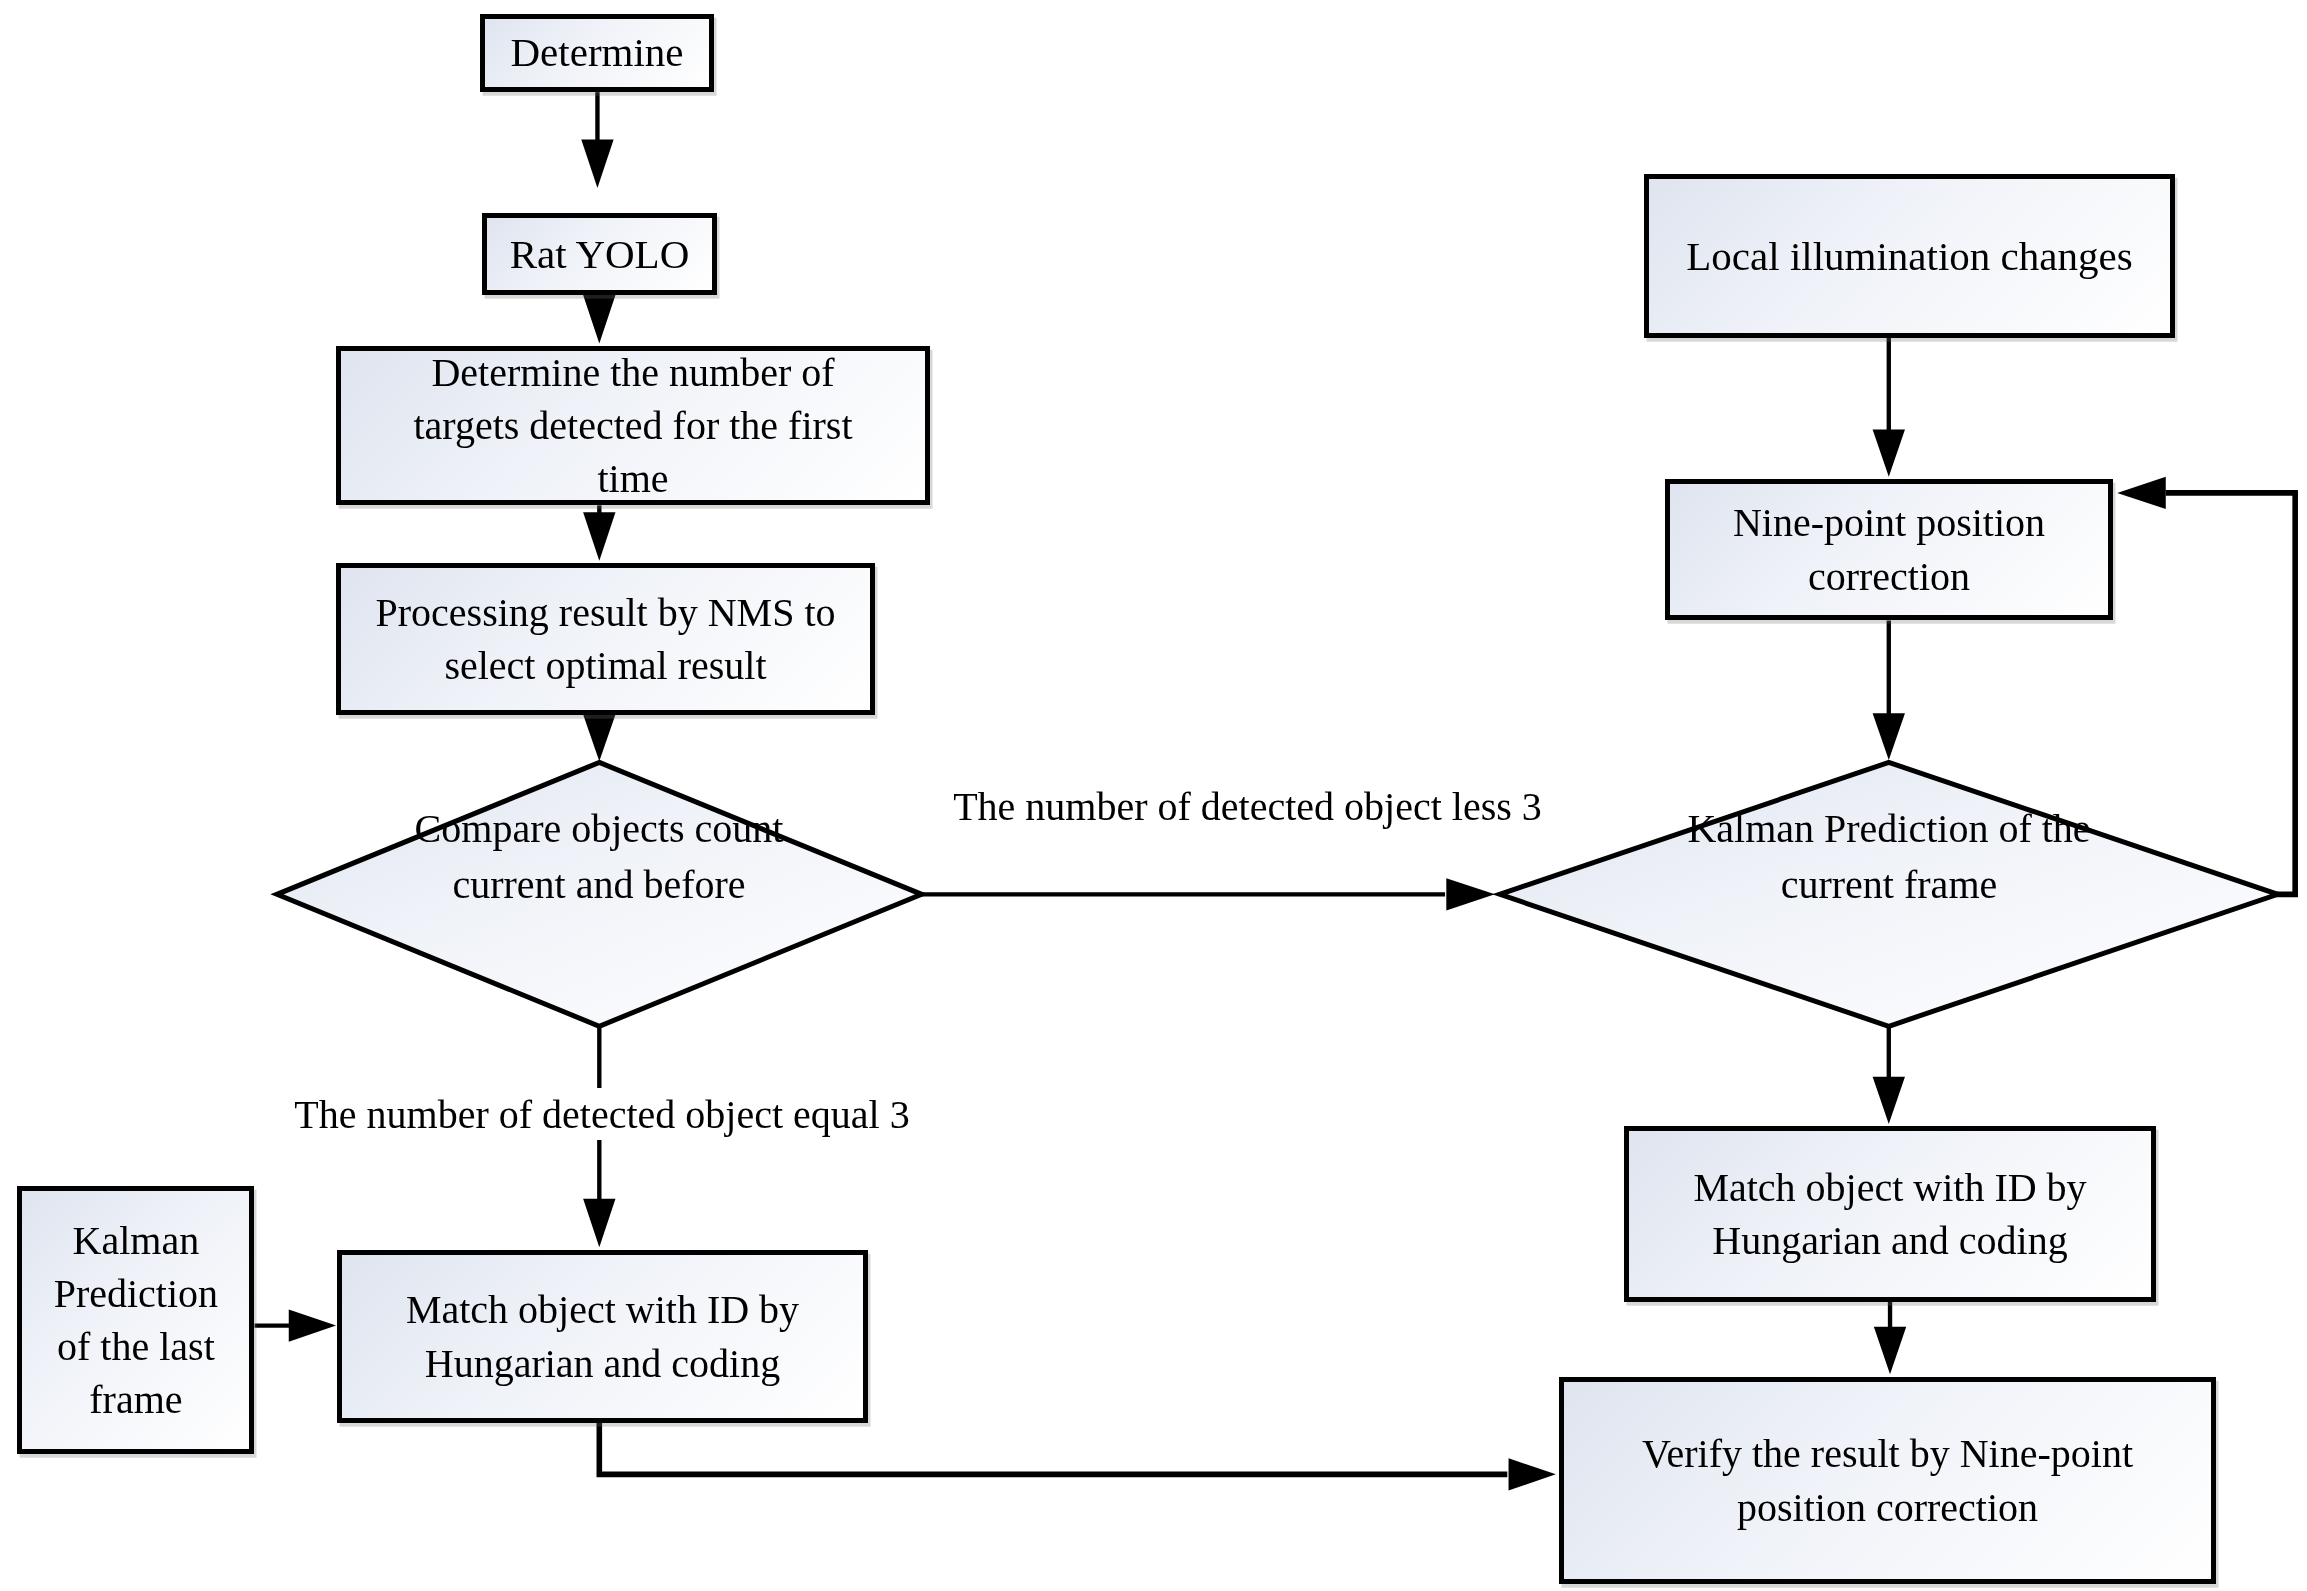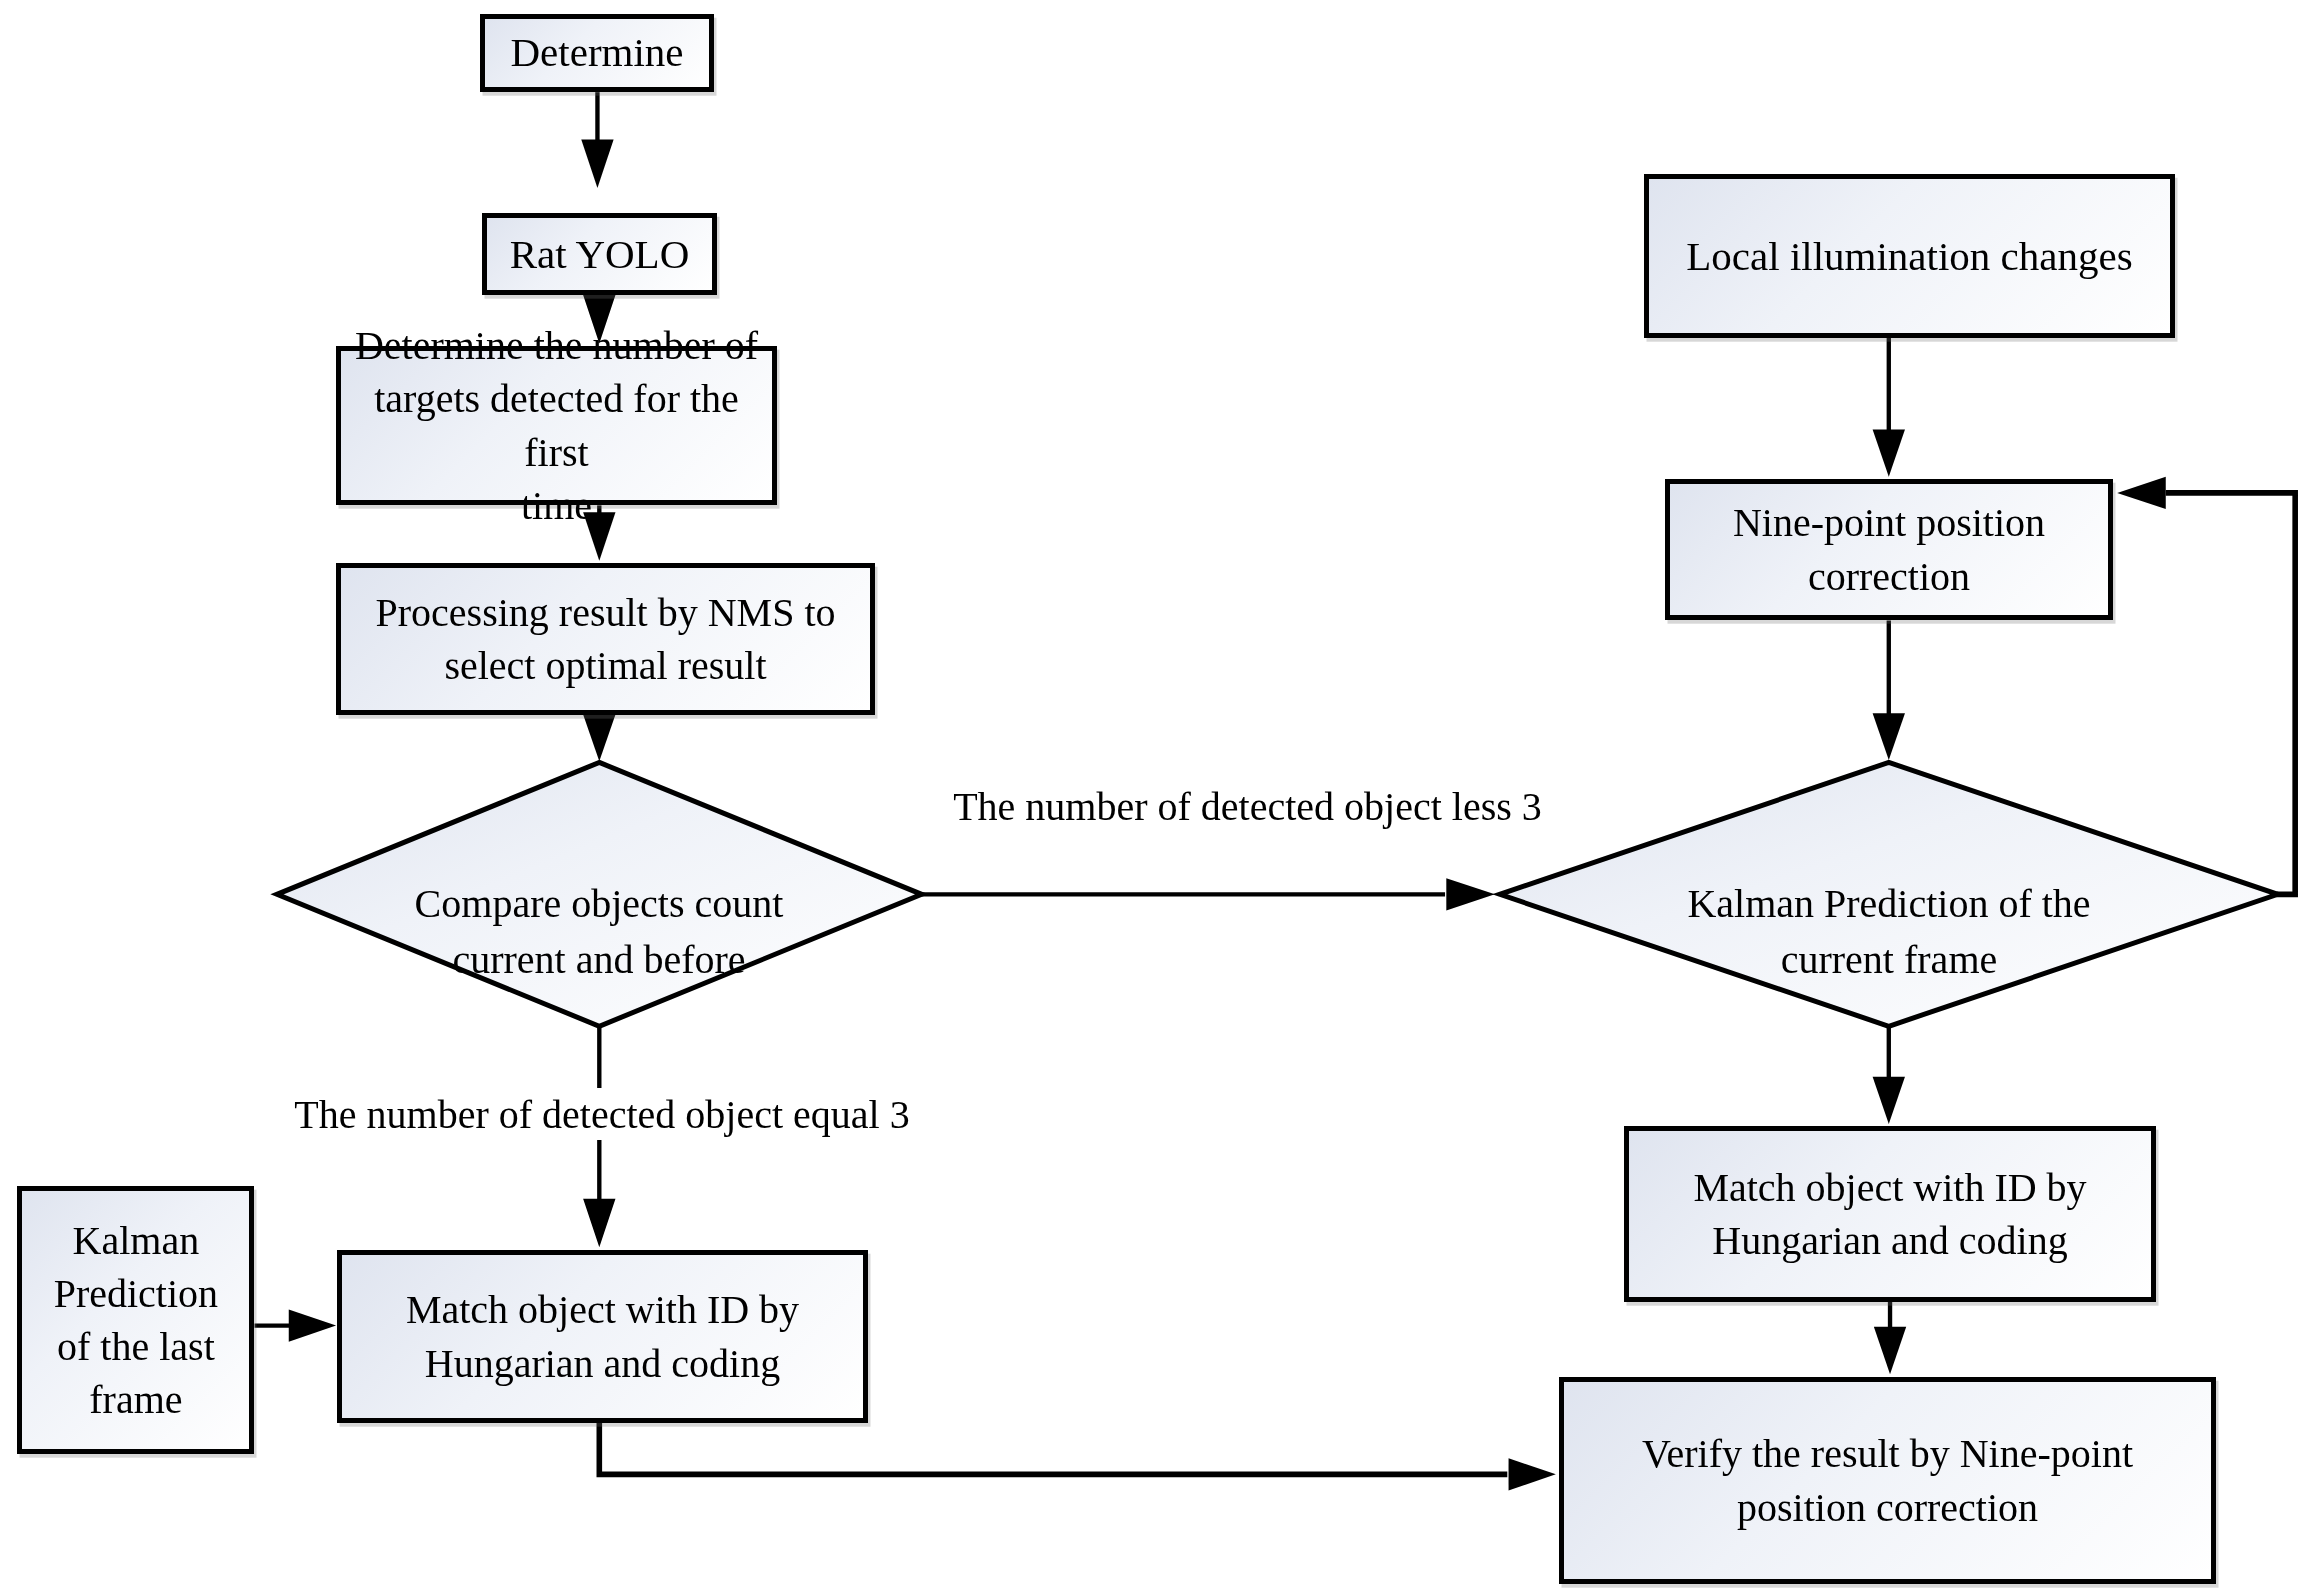--- a/index.html
+++ b/index.html
@@ -34,39 +34,39 @@
   }
   .node .lbl {
     white-space: pre-line;
     font-size: 40px;
     line-height: 1.33;
     padding: 0 6.2px;
   }
   .dlabel {
     position: absolute;
     display: flex;
-    align-items: flex-end;
+    align-items: flex-start;
     justify-content: center;
     text-align: center;
   }
   .dlabel .lbl {
     white-space: pre-line;
     font-size: 40px;
     line-height: 1.4;
   }
   .edge-label {
     position: absolute;
     font-size: 40px;
     text-align: center;
     white-space: nowrap;
   }
   #n-detector .lbl, #n-rat-yolo .lbl, #n-illumination .lbl { font-size: 41px; }
   #n-detector      { left: 480px;  top: 13.7px;   width: 234px;  height: 78px; }
   #n-rat-yolo      { left: 482px;  top: 189px;  width: 235px;  height: 82px; margin-top: 24px; }
-  #n-determine     { left: 336px;  top: 346px;  width: 441px;  height: 159px; }
+  #n-determine     { left: 336px;  top: 346px;  width: 594px;  height: 159px; }
   #n-nms           { left: 336px;  top: 563px;  width: 539px;  height: 152px; }
   #n-kalman-last   { left: 17.4px;   top: 1186px; width: 237px;  height: 268px; }
   #n-match-left    { left: 337px;  top: 1250px; width: 531px;  height: 173px; }
   #n-illumination  { left: 1624px; top: 174px;  width: 531px;  height: 164px; margin-left: 20px; }
   #n-nine-point    { left: 1665px; top: 479px;  width: 448px;  height: 141px; }
   #n-match-right   { left: 1624px; top: 1126px; width: 532px;  height: 176px; }
   #n-verify        { left: 1559px; top: 1377px; width: 657px; height: 207px; }
   #d-compare-label        { left: 381px;  top: 801px; width: 436px; height: 187px; }
   #d-kalman-current-label { left: 1640px; top: 801px; width: 498px; height: 187px; }
   #el-less3  { left: 916px; top: 783px; width: 663px; }

